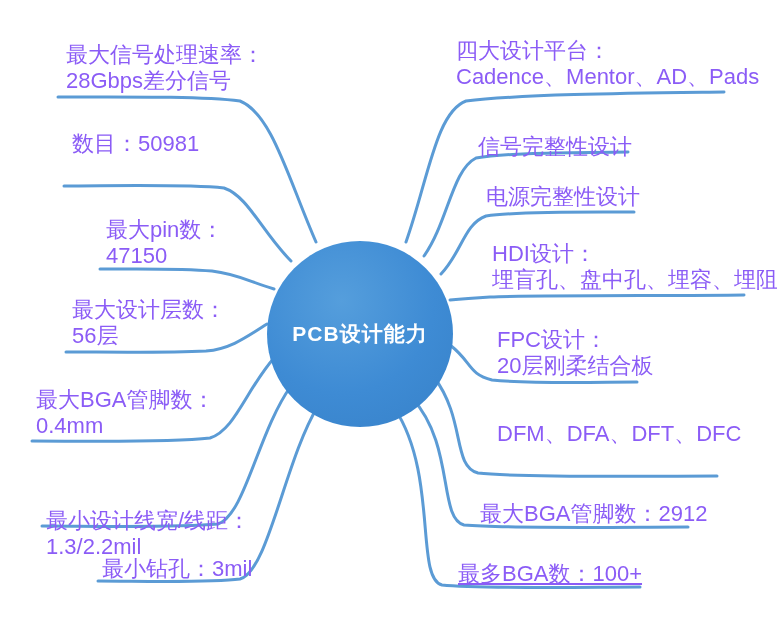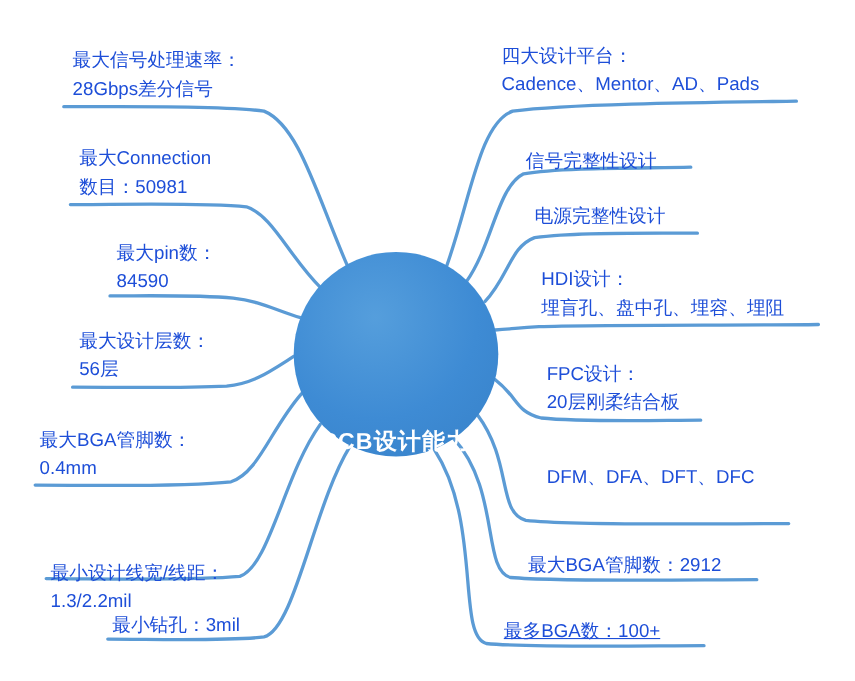--- a/index.html
+++ b/index.html
@@ -13,37 +13,37 @@
   svg.links{position:absolute;left:0;top:0;}
   .branch{
     fill:none;
     stroke:#5B9BD5;
     stroke-width:3;
     stroke-linecap:round;
     stroke-linejoin:round;
   }
   .center-node{
     position:absolute;
-    left:267px;top:229px;
+    left:267px;top:241px;
     width:186px;height:186px;
     border-radius:50%;
     background:radial-gradient(circle at 40% 32%, #559EDC 0%, #3E8BD4 55%, #3781C8 100%);
-    display:flex;align-items:flex-end;justify-content:center;
+    display:flex;align-items:center;justify-content:center;
   }
   .center-node span{
     color:#ffffff;
     font-size:21px;
     font-weight:bold;
     letter-spacing:1px;
     white-space:nowrap;
   }
   .label{
     position:absolute;
-    color:#1d4ed8;
-    font-size:17px;
+    color:#8b5cf6;
+    font-size:22px;
     line-height:26px;
     white-space:nowrap;
   }
   
   .l1{left:66px;top:42px;}
   .l2{left:72px;top:131px;}
   .l3{left:106px;top:217px;}
   .l4{left:72px;top:297px;}
   .l5{left:36px;top:387px;}
   .l6{left:46px;top:472px;margin-top:36px;}
@@ -85,26 +85,25 @@
 
   <div class="center-node">
     <span>PCB设计能力</span>
   </div>
 
   <div class="label l1">
     <div class="ln">最大信号处理速率：</div>
     <div class="ln">28Gbps差分信号</div>
   </div>
   <div class="label l2">
-    <div class="ln">最大Connection</div>
     <div class="ln">数目：50981</div>
   </div>
   <div class="label l3">
     <div class="ln">最大pin数：</div>
-    <div class="ln">84590</div>
+    <div class="ln">47150</div>
   </div>
   <div class="label l4">
     <div class="ln">最大设计层数：</div>
     <div class="ln">56层</div>
   </div>
   <div class="label l5">
     <div class="ln">最大BGA管脚数：</div>
     <div class="ln">0.4mm</div>
   </div>
   <div class="label l6">

